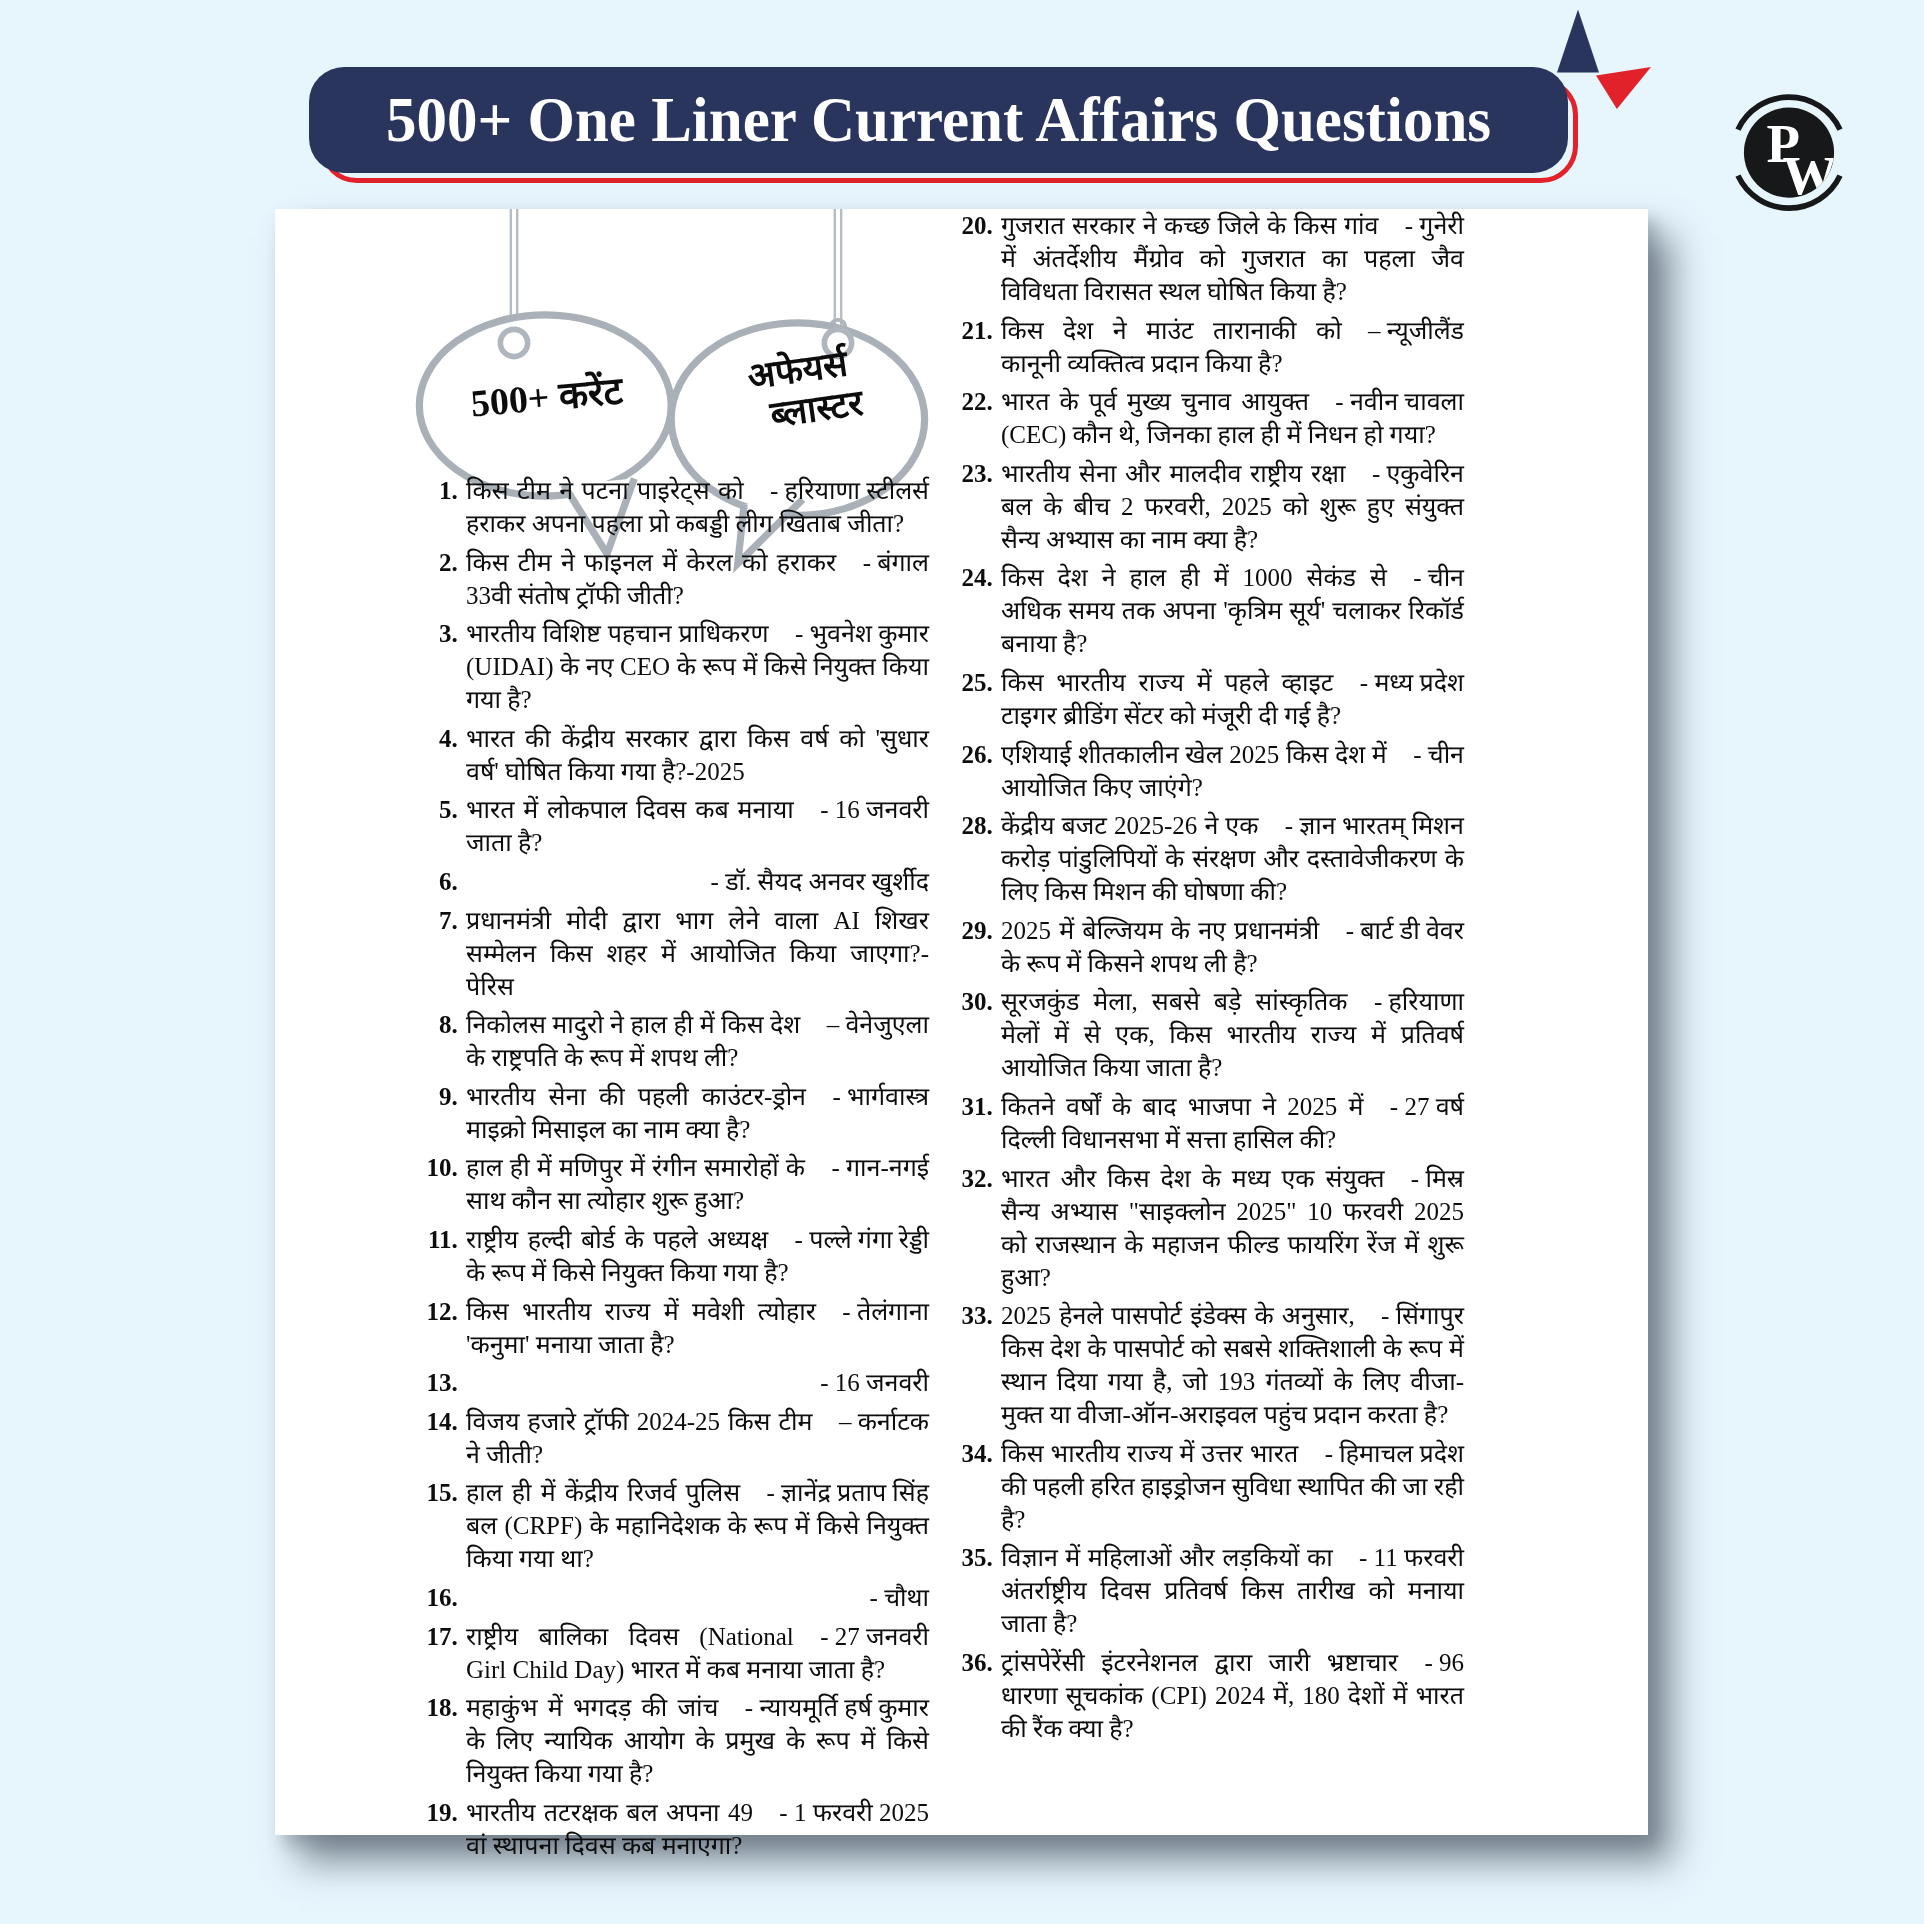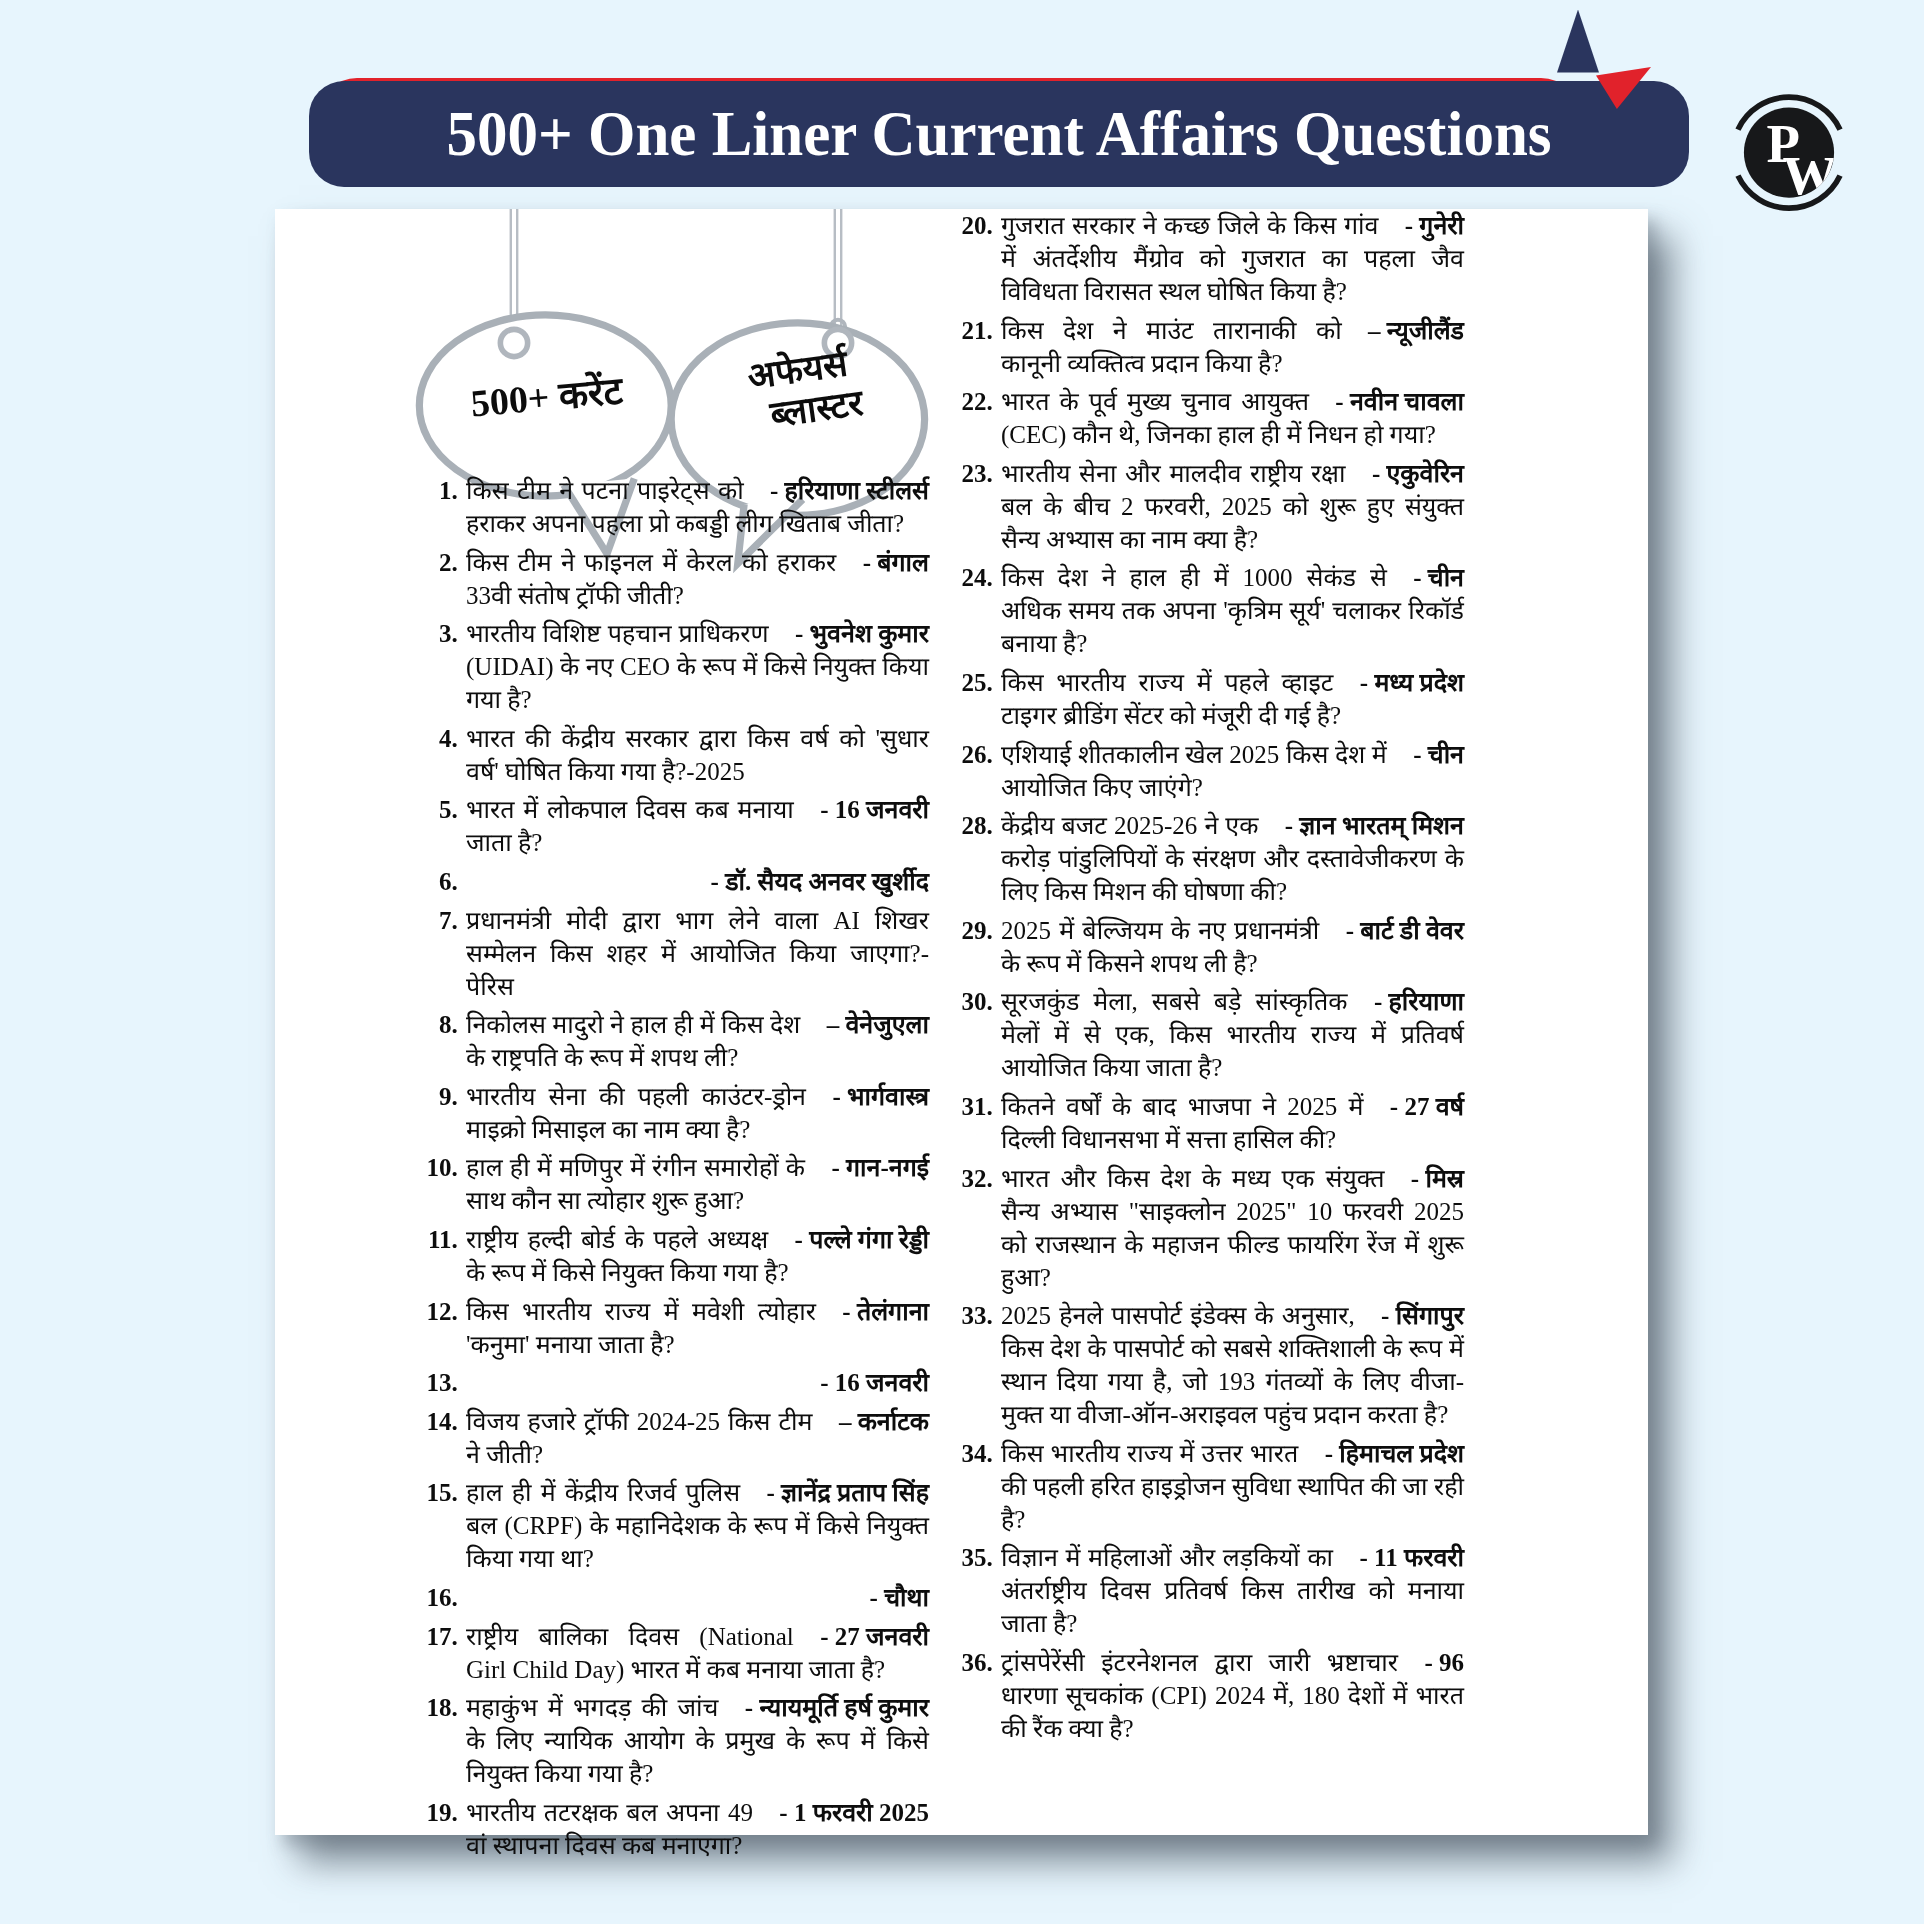--- a/index.html
+++ b/index.html
@@ -7,21 +7,21 @@
     width:1925px;height:1925px;position:relative;overflow:hidden;
     background:#e7f5fd;
     font-family:"Liberation Serif","DejaVu Serif",serif;
   }
   
   .banner-red-outline{
     position:absolute;left:320px;top:78px;width:1248px;height:95px;
     border:5.6px solid #e1222b;border-radius:37px;background:transparent;
   }
   .banner{
-    position:absolute;left:309px;top:81px;width:1380px;height:106px;
+    position:absolute;left:309px;top:67px;width:1259px;height:106px;
     background:#2a355e;border-radius:35px;
     display:flex;align-items:center;justify-content:center;
   }
   .banner-title{
     color:#ffffff;font-weight:bold;font-size:61px;letter-spacing:0px;
     font-family:"Liberation Serif","DejaVu Serif",serif;white-space:nowrap;
     transform:scaleY(1.05);
   }
   .tri-navy{
     position:absolute;left:1557px;top:9.6px;width:42px;height:63px;
@@ -59,21 +59,21 @@
   .col.left{padding-top:265px;}
   .col.right{}
   .q-item{
     position:relative;padding-left:43px;margin-bottom:5.6px;
     font-size:25px;line-height:33px;color:#0d0d0d;text-align:justify;
   }
   .q-num{
     position:absolute;left:-3.2px;top:0;width:38px;text-align:right;
     font-weight:bold;
   }
-  .q-ans{float:right;font-weight:bold;padding-left:14.4px;margin-left:12px;}
+  .q-ans{float:right;font-weight:normal;padding-left:14.4px;margin-left:12px;}
   .q-item::after{content:"";display:block;clear:both;}
 </style>
 </head>
 <body>
 
 <div class="banner-red-outline"></div>
 <div class="banner">
   <div class="banner-title">500+ One Liner Current Affairs Questions</div>
 </div>
 <div class="tri-navy"></div>

